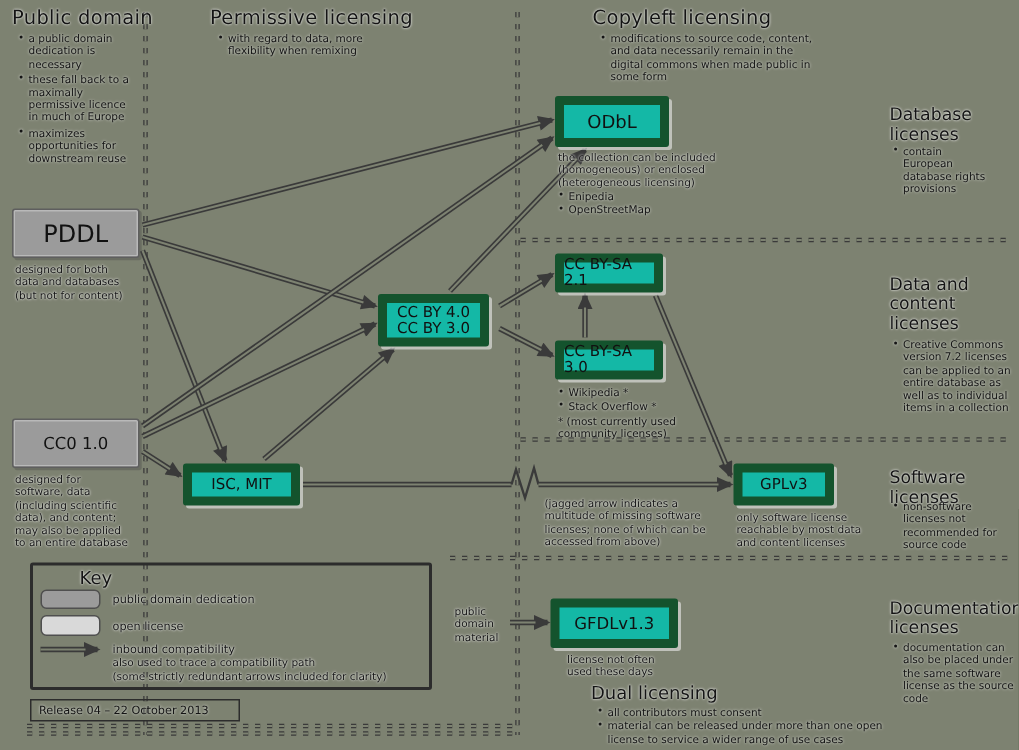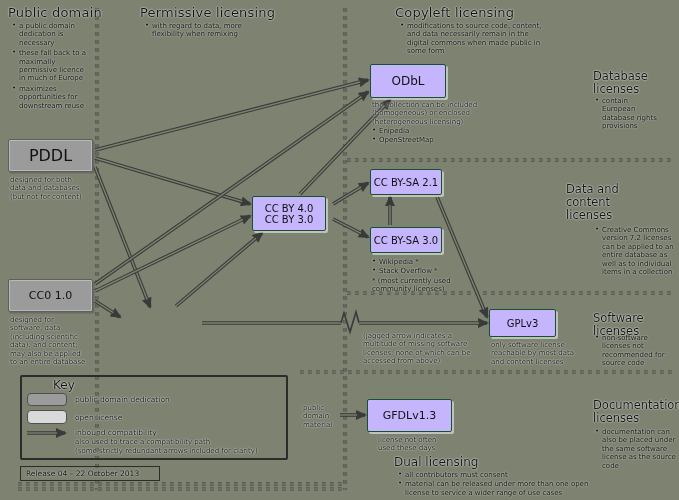--- a/index.html
+++ b/index.html
@@ -21,21 +21,21 @@
   .b{position:relative;padding-left:7px;font-size:7px;line-height:1.2;text-shadow:0 0 2px rgba(255,255,255,.85);}
   .b::before{content:"•";position:absolute;left:0;top:-1px;}
   .plain{padding-left:0;}
   .plain::before{content:"";}
   .box{
     position:absolute;z-index:3;display:flex;flex-direction:column;
     align-items:center;justify-content:center;border-radius:2px;
     font-size:10px;color:#111;
   }
   .box.dark{background:#9b9b9b;border:1px solid #5e5e5e;box-shadow:inset 0 0 0 1px #b9b9b9,1.5px 1.5px 0 rgba(70,70,70,.35);}
-  .box.light{background:#c4b5fd;border:1px solid #14532d;box-shadow:2px 2px 0 rgba(245,245,245,.55);}
+  .box.light{background:#14b8a6;border:6px solid #14532d;box-shadow:2px 2px 0 rgba(245,245,245,.55);}
   .box .lbl{pointer-events:none;}
   .keybox{position:absolute;z-index:3;border:2px solid #2c2c2c;border-radius:2px;}
   .swatch{position:absolute;border:1px solid #4f4f4f;border-radius:4px;z-index:4;}
   .swatch.dark{background:#9b9b9b;}
   .swatch.light{background:#d9d9d9;}
   .relbox{position:absolute;z-index:3;border:1.5px solid #2c2c2c;display:flex;align-items:center;padding:1px 5px;}
   .sh{stroke:#3a3a3a;stroke-width:3.6;fill:none;}
   .co{stroke:#7d8271;stroke-width:1.4;fill:none;}
   .zig{stroke:#3a3a3a;stroke-width:1.6;fill:none;}
   .dsh{stroke:#3a3a3a;stroke-width:3;fill:none;stroke-dasharray:3.5 4.5;}
@@ -156,21 +156,21 @@
   <div class="t h" style="left:395px;top:5px;">Copyleft licensing</div>
   <div class="blist" style="left:400px;top:22px;width:152px;">
     <div class="b">modifications to source code, content, and data necessarily remain in the digital commons when made public in some form</div>
   </div>
 
   <div class="t bh" style="left:593px;top:70px;width:60px;">Database licenses</div>
   <div class="blist" style="left:595px;top:97px;width:68px;">
     <div class="b">contain European database rights provisions</div>
   </div>
 
-  <div class="t bh" style="left:566px;top:183px;width:60px;">Data and content licenses</div>
+  <div class="t bh" style="left:593px;top:183px;width:60px;">Data and content licenses</div>
   <div class="blist" style="left:595px;top:226px;width:80px;">
     <div class="b">Creative Commons version 7.2 licenses can be applied to an entire database as well as to individual items in a collection</div>
   </div>
 
   <div class="t bh" style="left:593px;top:312px;width:60px;">Software licenses</div>
   <div class="blist" style="left:595px;top:334px;width:82px;">
     <div class="b">non-software licenses not recommended for source code</div>
   </div>
 
   <div class="t bh" style="left:593px;top:399px;width:88px;">Documentation licenses</div>
@@ -181,20 +181,23 @@
   <div class="box dark" style="left:8px;top:139px;width:85px;height:33px;font-size:16px;">
     <div class="lbl">PDDL</div>
   </div>
   <div class="t s" style="left:10px;top:176px;width:74px;">designed for both data and databases (but not for content)</div>
 
   <div class="box dark" style="left:8px;top:279px;width:85px;height:33px;font-size:11px;">
     <div class="lbl">CC0 1.0</div>
   </div>
   <div class="t s" style="left:10px;top:316px;width:78px;">designed for software, data (including scientific data), and content; may also be applied to an entire database</div>
 
+  <div class="box light" style="left:122px;top:309px;width:78px;height:28px;">
+    <div class="lbl">ISC, MIT</div>
+  </div>
 
   <div class="box light" style="left:252px;top:196px;width:74px;height:35px;">
     <div class="lbl">CC BY 4.0</div>
     <div class="lbl">CC BY 3.0</div>
   </div>
 
   <div class="box light" style="left:370px;top:64px;width:76px;height:34px;font-size:12px;">
     <div class="lbl">ODbL</div>
   </div>
   <div class="t s" style="left:372px;top:101px;width:120px;">the collection can be included (homogeneous) or enclosed (heterogeneous licensing)</div>

